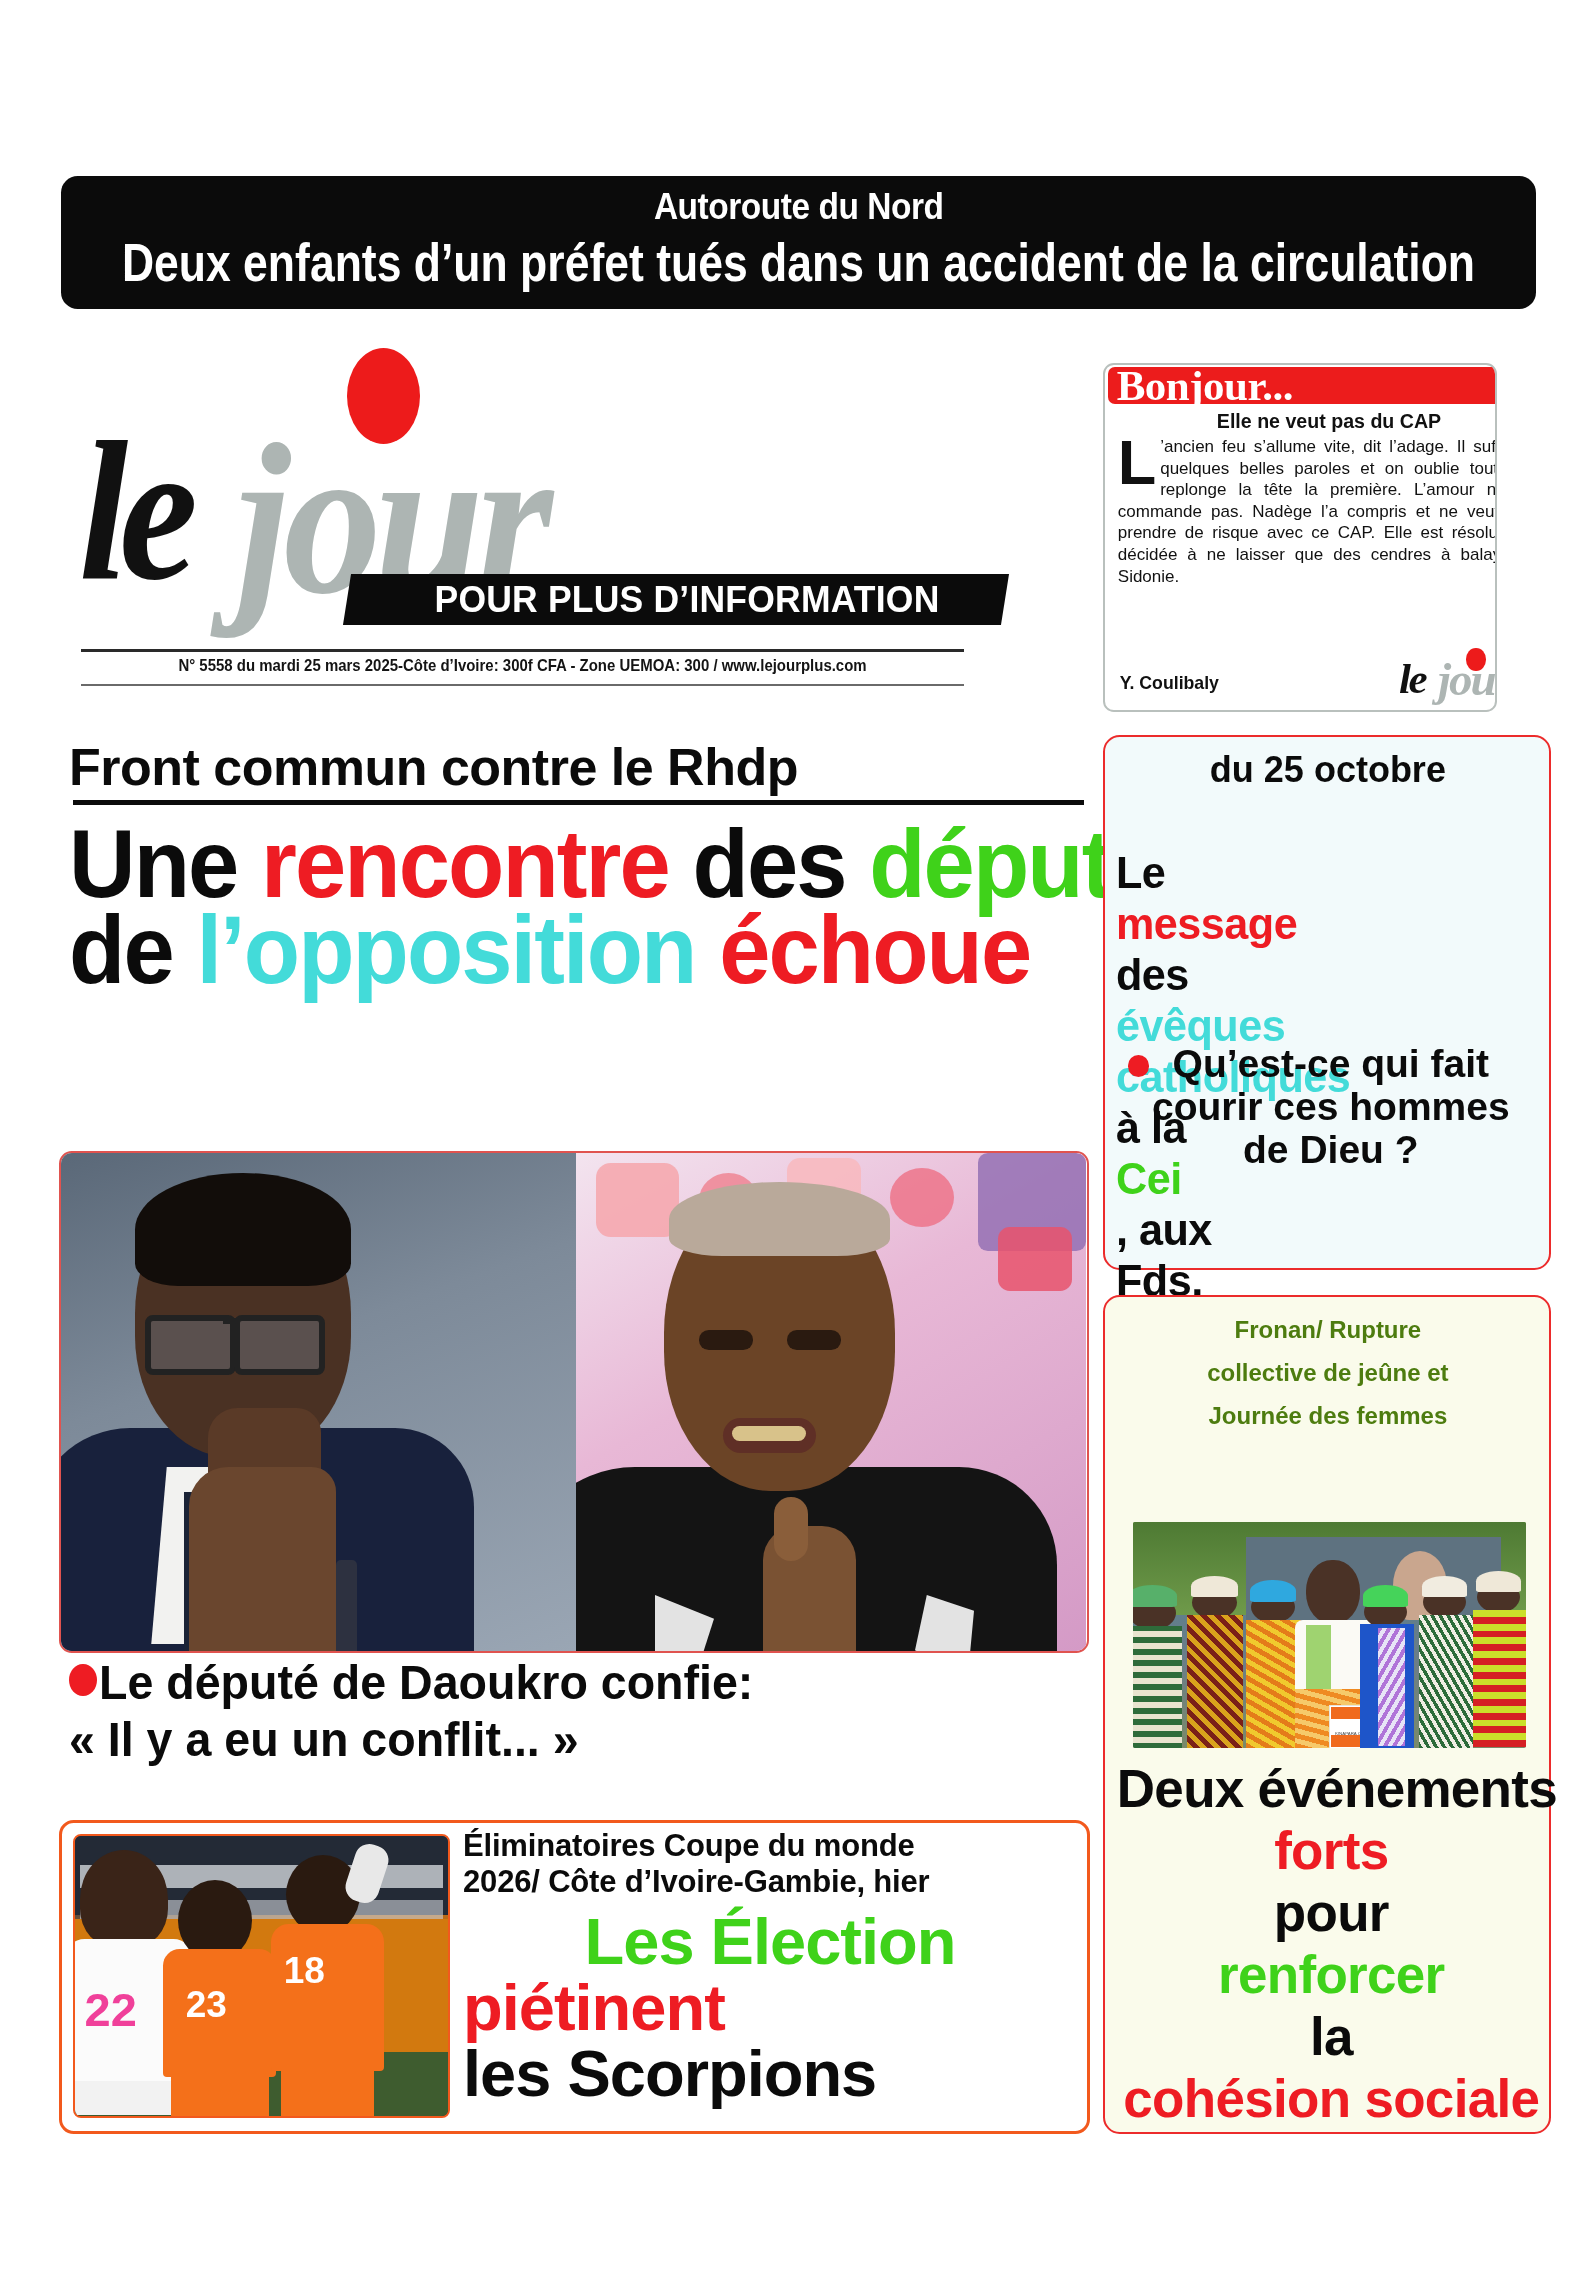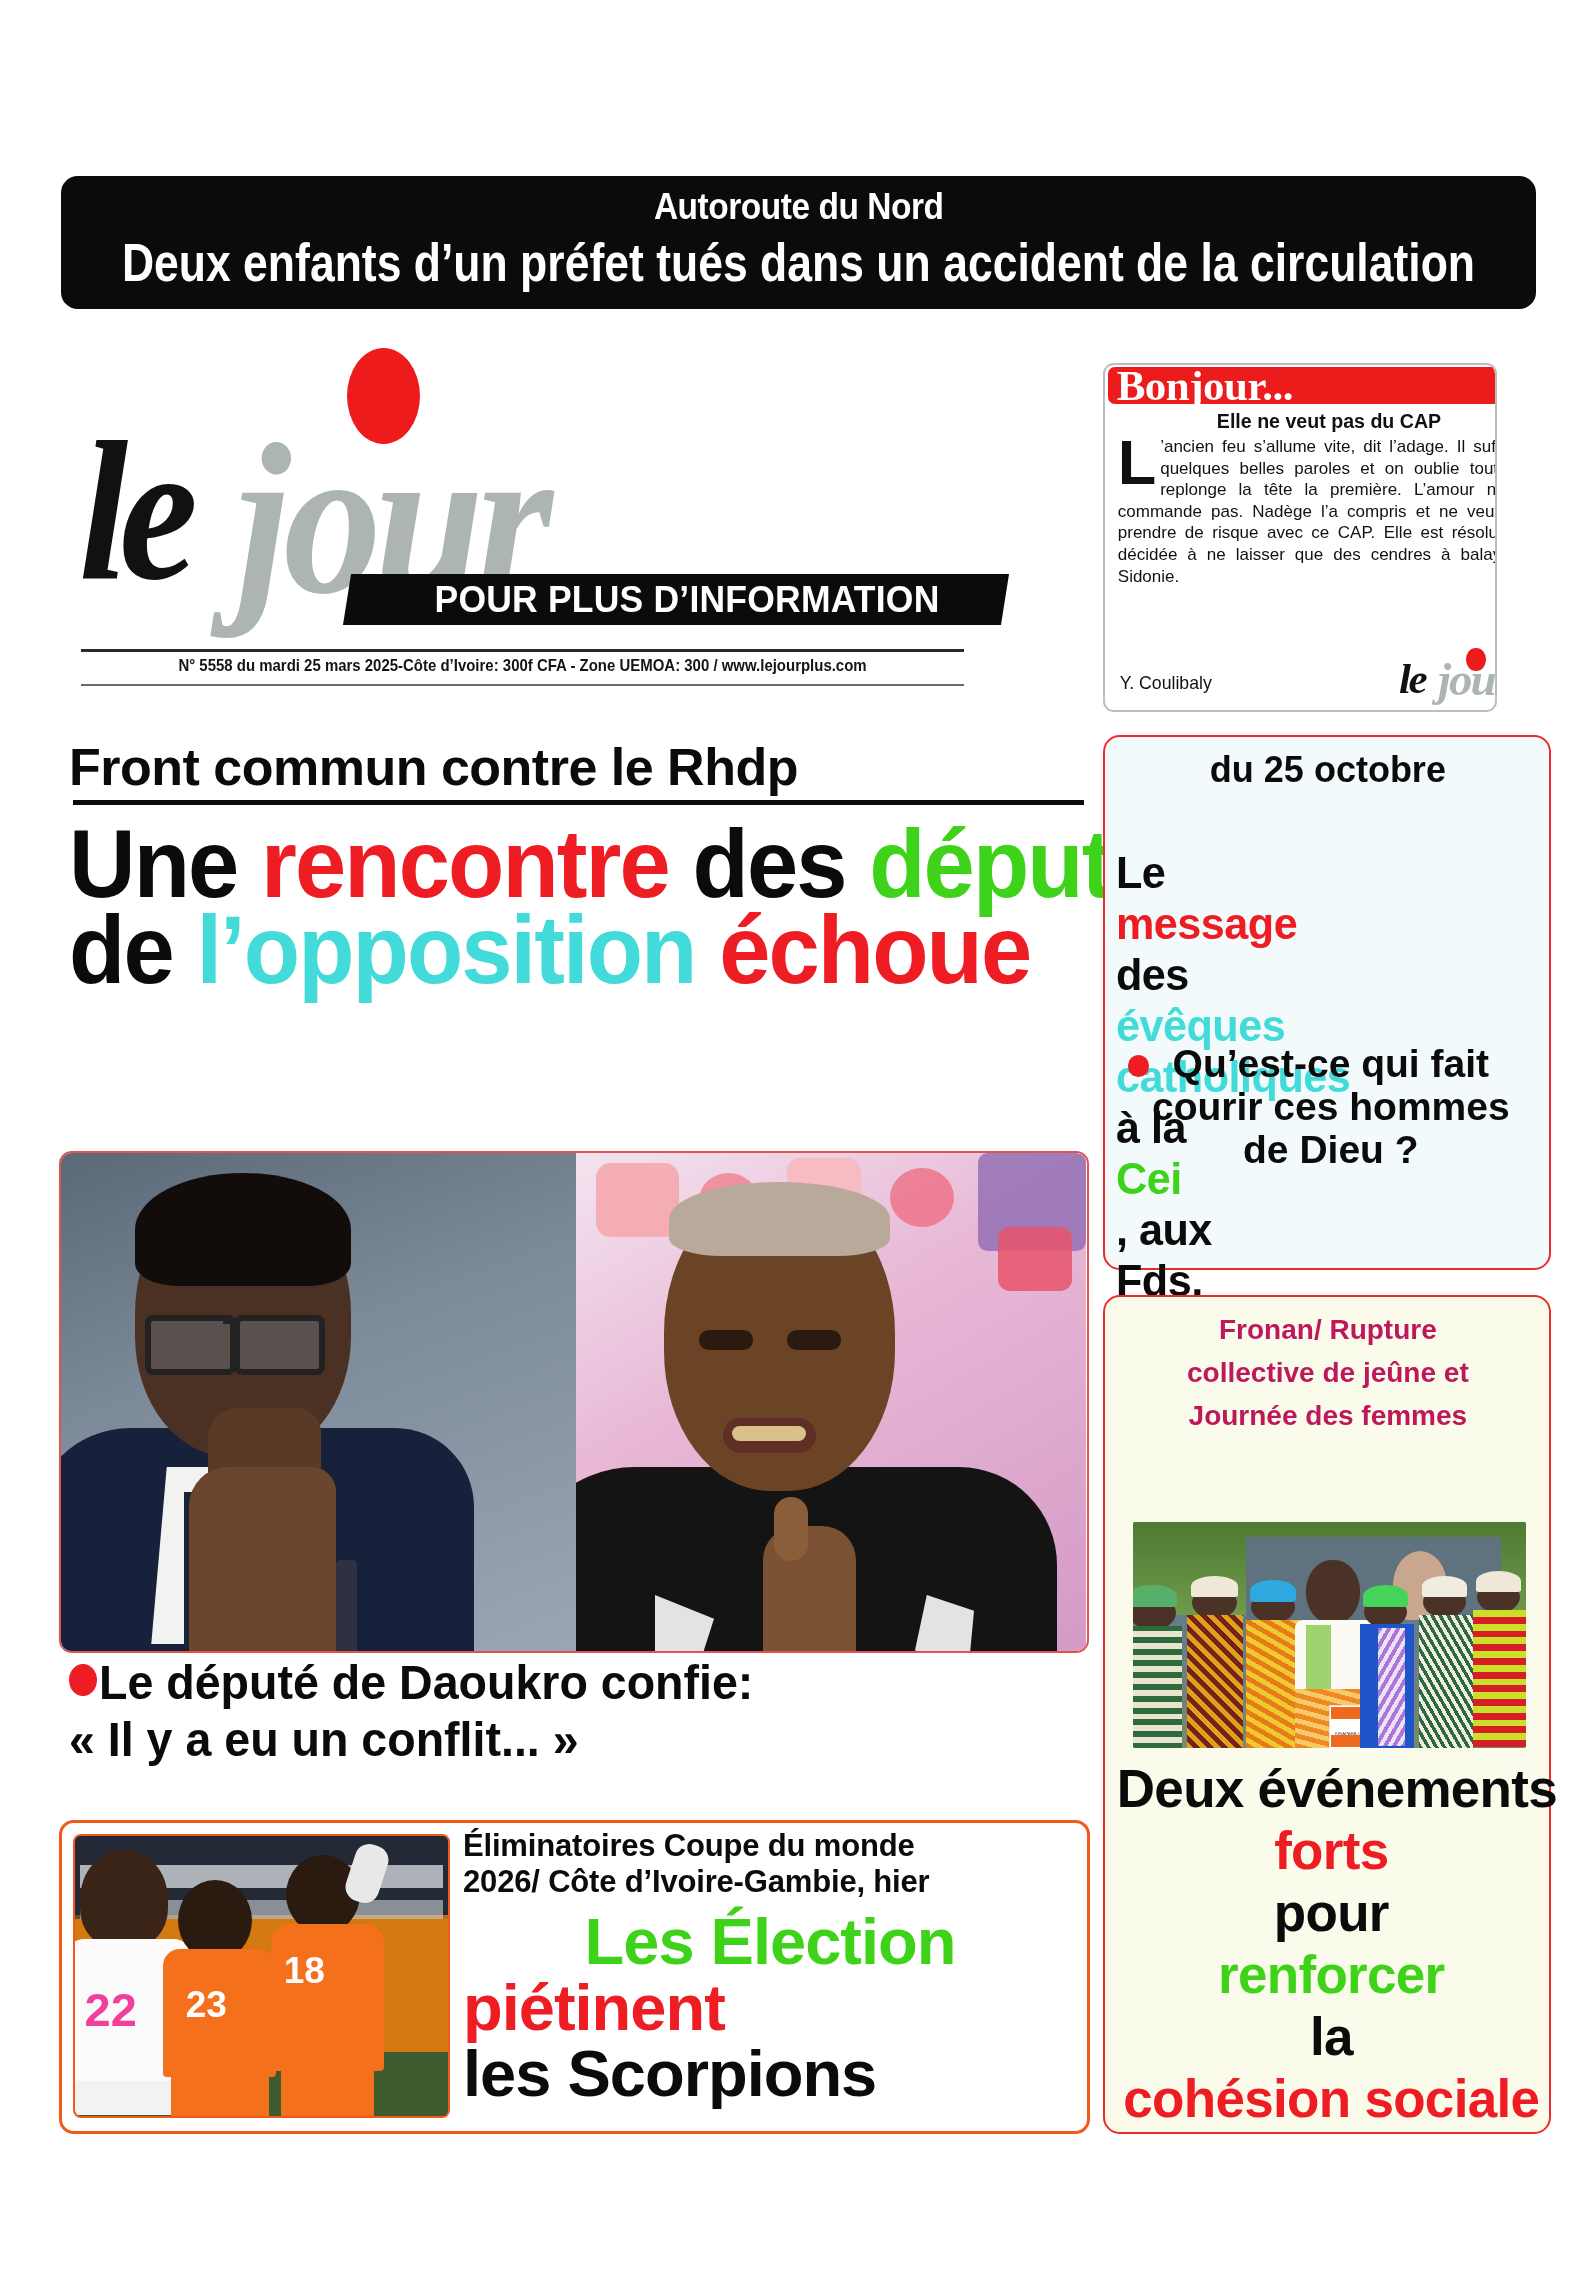--- a/index.html
+++ b/index.html
@@ -99,21 +99,21 @@
   #bonjour-body{
     position:absolute;left:12.8px;top:71px;width:418px;
     font-size:17px;line-height:21.6px;color:#111111;text-align:justify;
   }
   #bonjour-drop{
     float:left;font-size:63px;line-height:48px;font-weight:700;
     margin:2px 3.9px 0 0;color:#111111;
   }
   #bonjour-author{
     position:absolute;left:14.7px;top:308px;
-    font-size:17.7px;font-weight:400;color:#111111;
+    font-size:17.7px;font-weight:700;color:#111111;
   }
   
   #mini-logo{position:absolute;left:292px;top:285px;width:147px;height:55px;}
   #mini-le{
     position:absolute;left:2px;top:6.9px;
     font-family:"Liberation Serif", serif;font-style:italic;font-weight:700;
     font-size:43px;line-height:43px;color:#111111;letter-spacing:-2.5px;
   }
   #mini-jour{
     position:absolute;left:41px;top:5.9px;
@@ -216,21 +216,21 @@
   }
 
   
   #fronan-box{
     left:1103px;top:1295px;width:448px;height:839px;
     border:2.5px solid #ec2b2b;border-radius:16.7px;background:#fafbeb;
     box-sizing:border-box;
   }
   #fr-kicker{
     position:absolute;left:6.9px;top:10.8px;width:432px;text-align:center;
-    font-size:28px;font-weight:700;color:#be185d;line-height:43px;
+    font-size:24px;font-weight:700;color:#4d7c0f;line-height:43px;
   }
   #fr-photo{
     position:absolute;left:27.5px;top:225px;width:393px;height:226px;
     overflow:hidden;border-radius:2px;
     background:linear-gradient(180deg,#6f9a4a 0%,#7fae53 18%,#5d7f8c 34%,#6b7d88 60%,#7a8a6a 100%);
   }
   #fr-head{
     position:absolute;left:11.8px;top:461px;width:429px;
     font-size:53px;font-weight:700;line-height:62px;letter-spacing:-0.7px;
     text-align:center;

